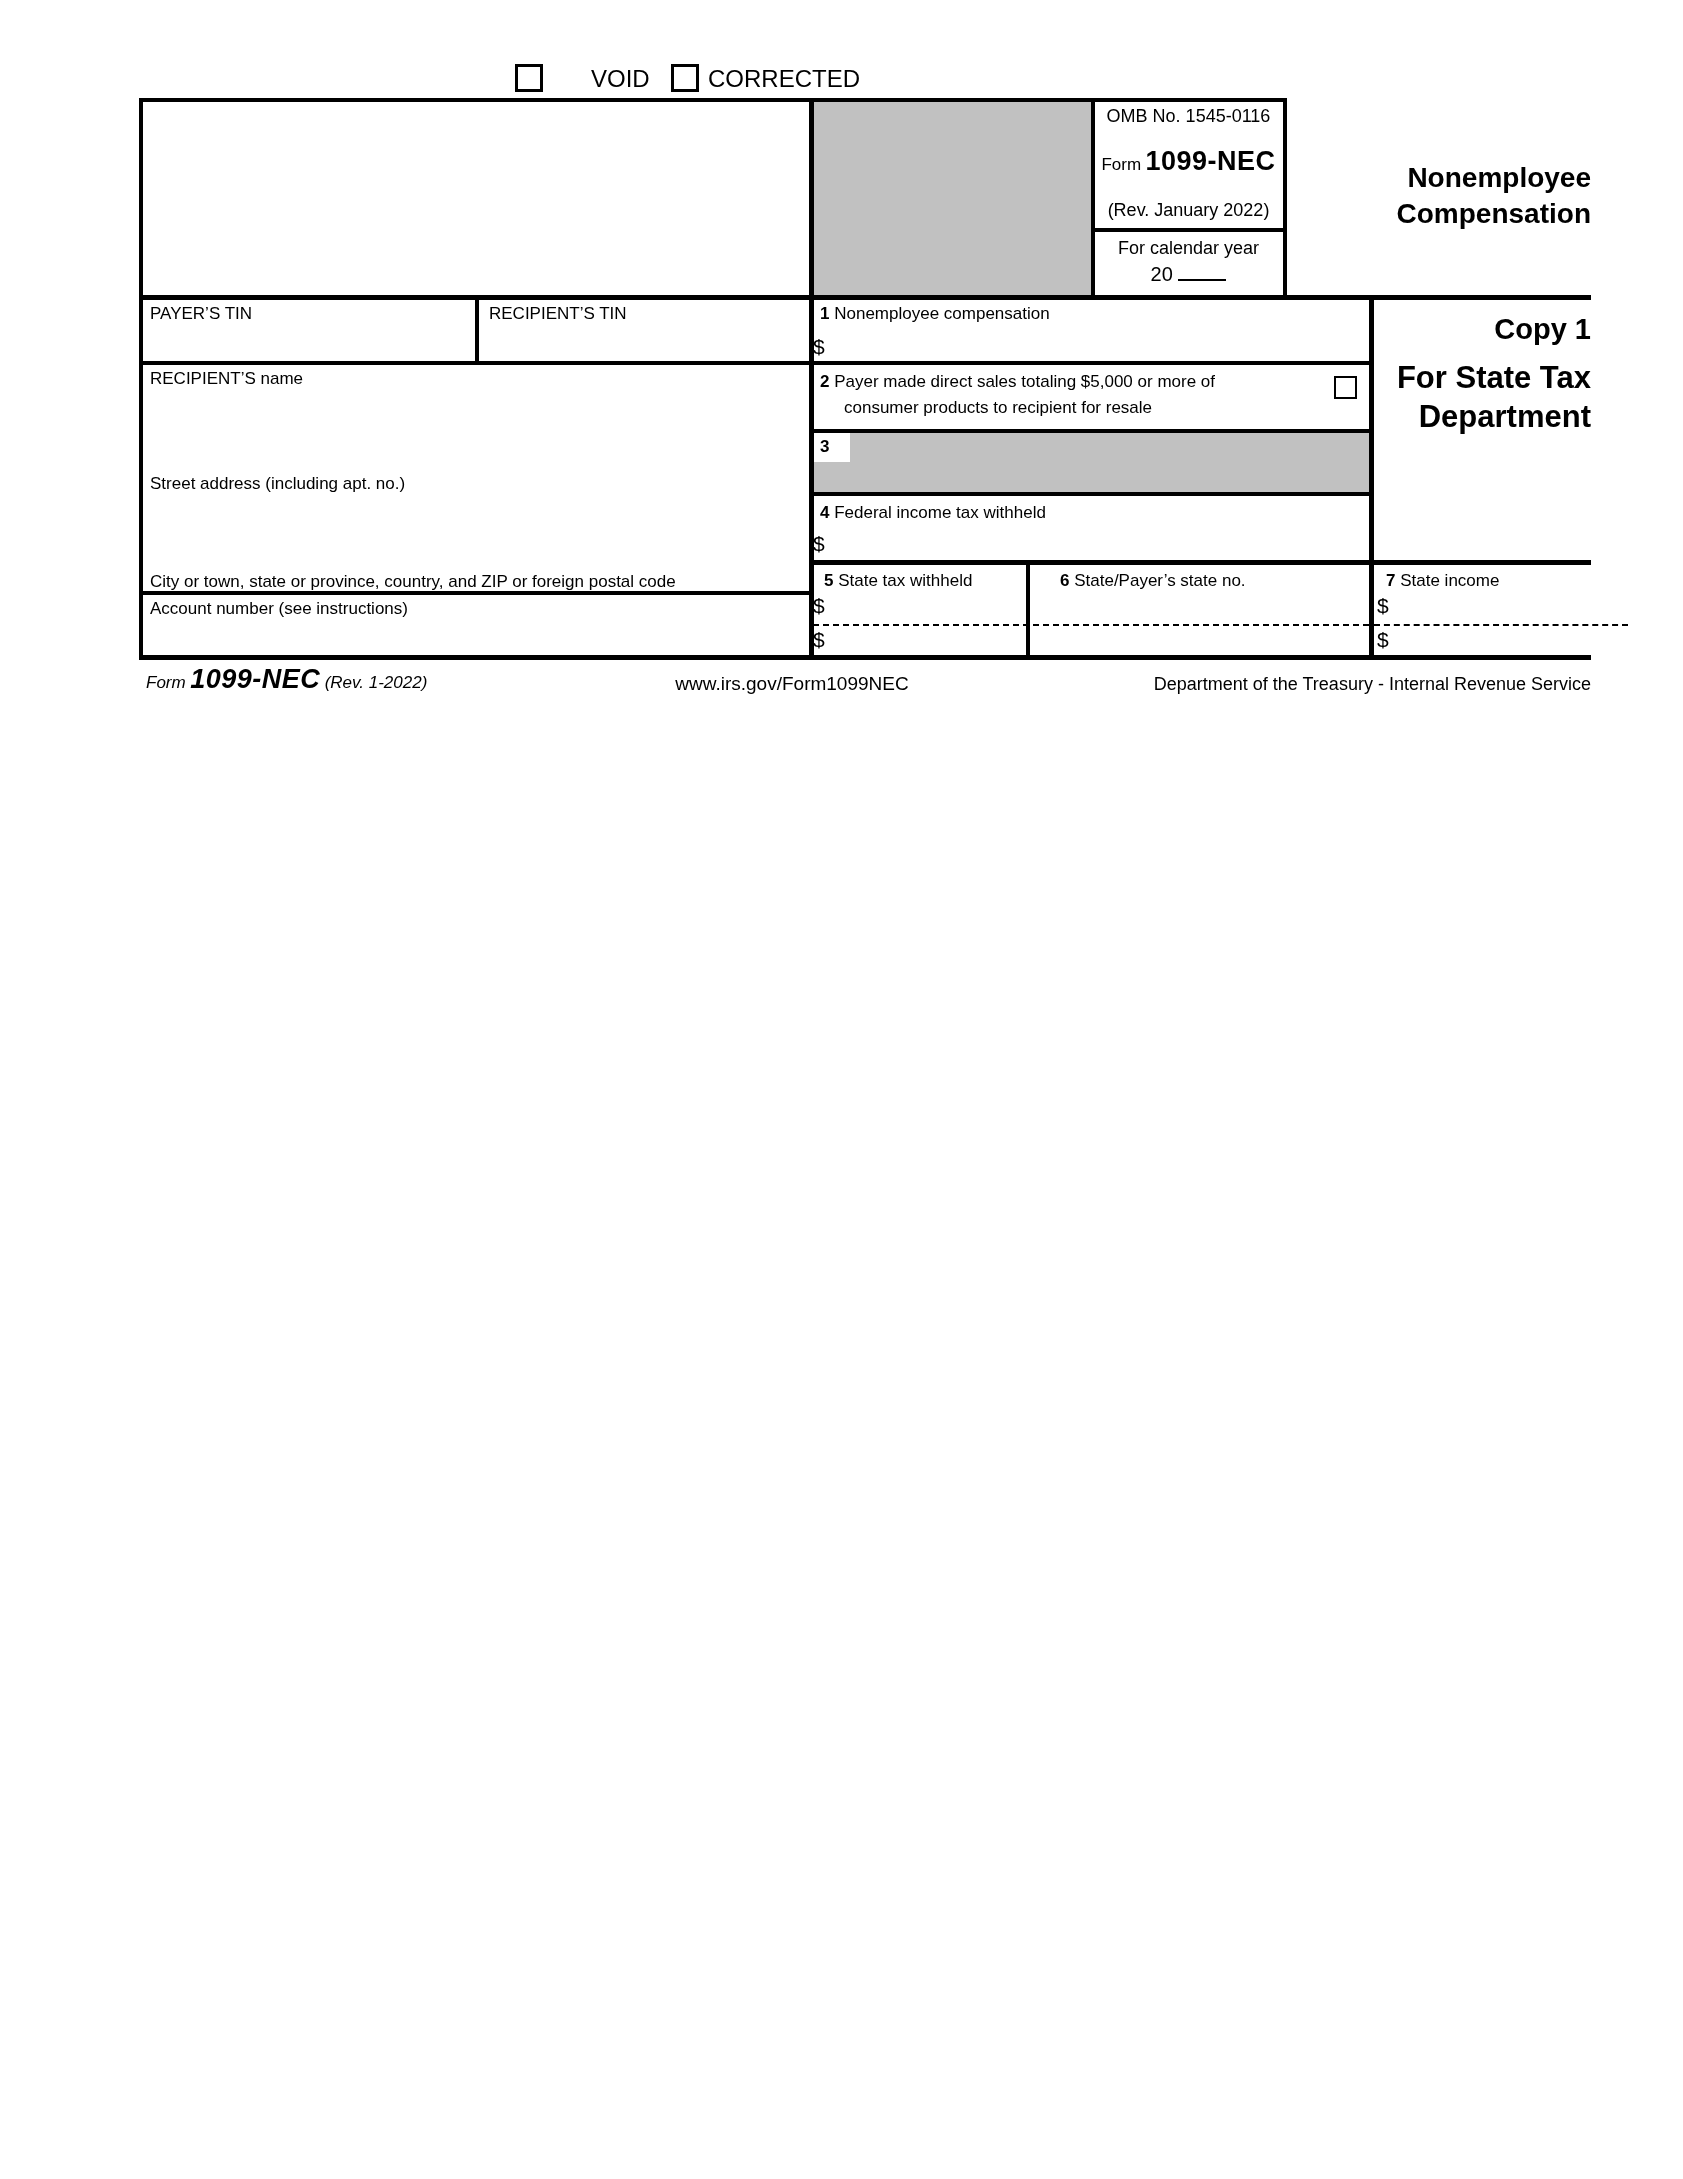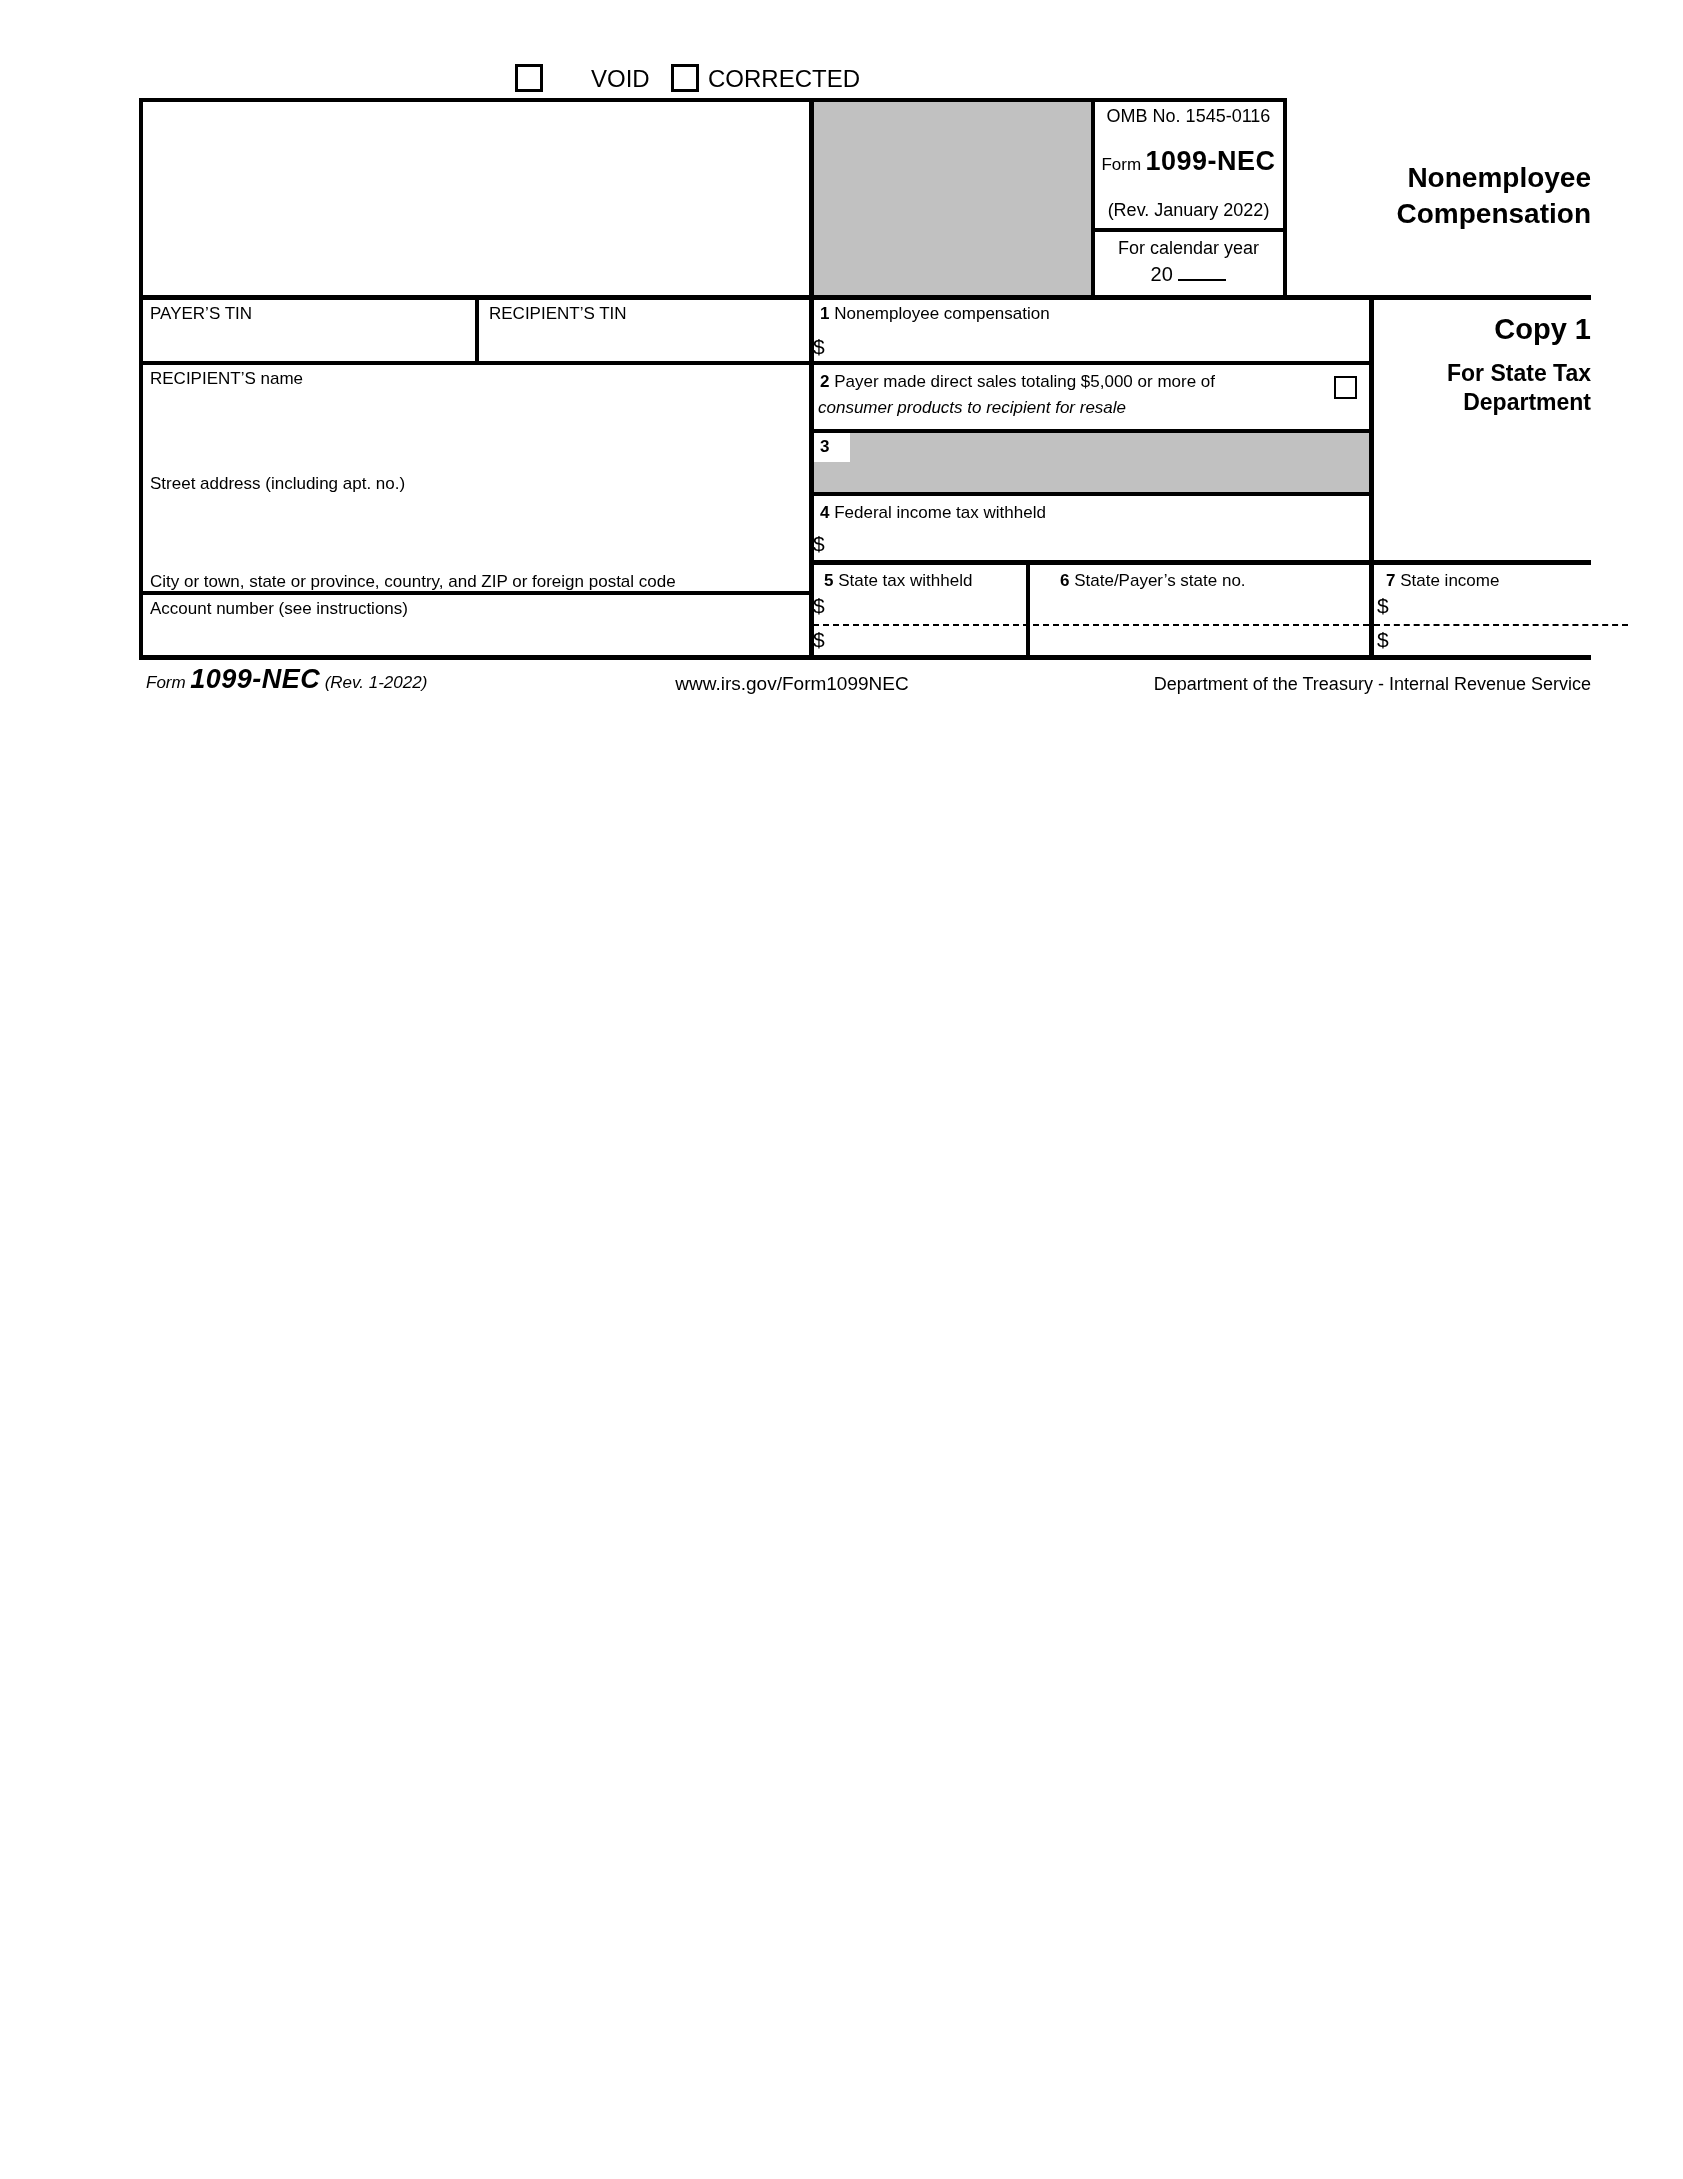--- a/index.html
+++ b/index.html
@@ -63,36 +63,36 @@
     <span>20</span>
     <span style="display:inline-block;width:48px;border-bottom:2px solid #000;height:18px;"></span>
   </div>
 
   <div class="title" style="left:1287px;top:160px;width:304px;font-size:28px;line-height:1.3;">
     <div>Nonemployee</div>
     <div>Compensation</div>
   </div>
 
   <div class="title" style="left:1386px;top:313px;width:205px;font-size:29px;">Copy 1</div>
-  <div class="title" style="left:1386px;top:359px;width:205px;font-size:23px;line-height:1.25;">
+  <div class="title" style="left:1386px;top:359px;width:205px;font-size:31px;line-height:1.25;">
     <div>For State Tax</div>
     <div>Department</div>
   </div>
 
   <div class="lbl" style="left:150px;top:303px;">PAYER’S TIN</div>
   <div class="entry" style="left:150px;top:325px;width:317px;height:32px;"></div>
   <div class="lbl" style="left:489px;top:303px;">RECIPIENT’S TIN</div>
   <div class="entry" style="left:489px;top:325px;width:312px;height:32px;"></div>
 
   <div class="lbl" style="left:820px;top:303px;"><b>1</b> <span>Nonemployee compensation</span></div>
   <div class="dollar" style="left:813px;top:335px;">$</div>
   <div class="entry" style="left:837px;top:333px;width:515px;height:26px;"></div>
 
   <div class="lbl" style="left:820px;top:371px;"><b>2</b> <span>Payer made direct sales totaling $5,000 or more of</span></div>
-  <div class="lbl" style="left:818px;top:397px;font-style:italic;">consumer products to recipient for resale</div>
+  <div class="lbl" style="left:844px;top:397px;">consumer products to recipient for resale</div>
   <div class="cb" style="left:1334px;top:376px;width:23px;height:23px;border-width:2px;"></div>
 
   <div class="lbl" style="left:820px;top:436px;"><b>3</b></div>
 
   <div class="lbl" style="left:820px;top:502px;"><b>4</b> <span>Federal income tax withheld</span></div>
   <div class="dollar" style="left:813px;top:532px;">$</div>
   <div class="entry" style="left:837px;top:530px;width:515px;height:26px;"></div>
 
   <div class="lbl" style="left:150px;top:368px;">RECIPIENT’S name</div>
   <div class="entry" style="left:150px;top:392px;width:634px;height:69px;"></div>

